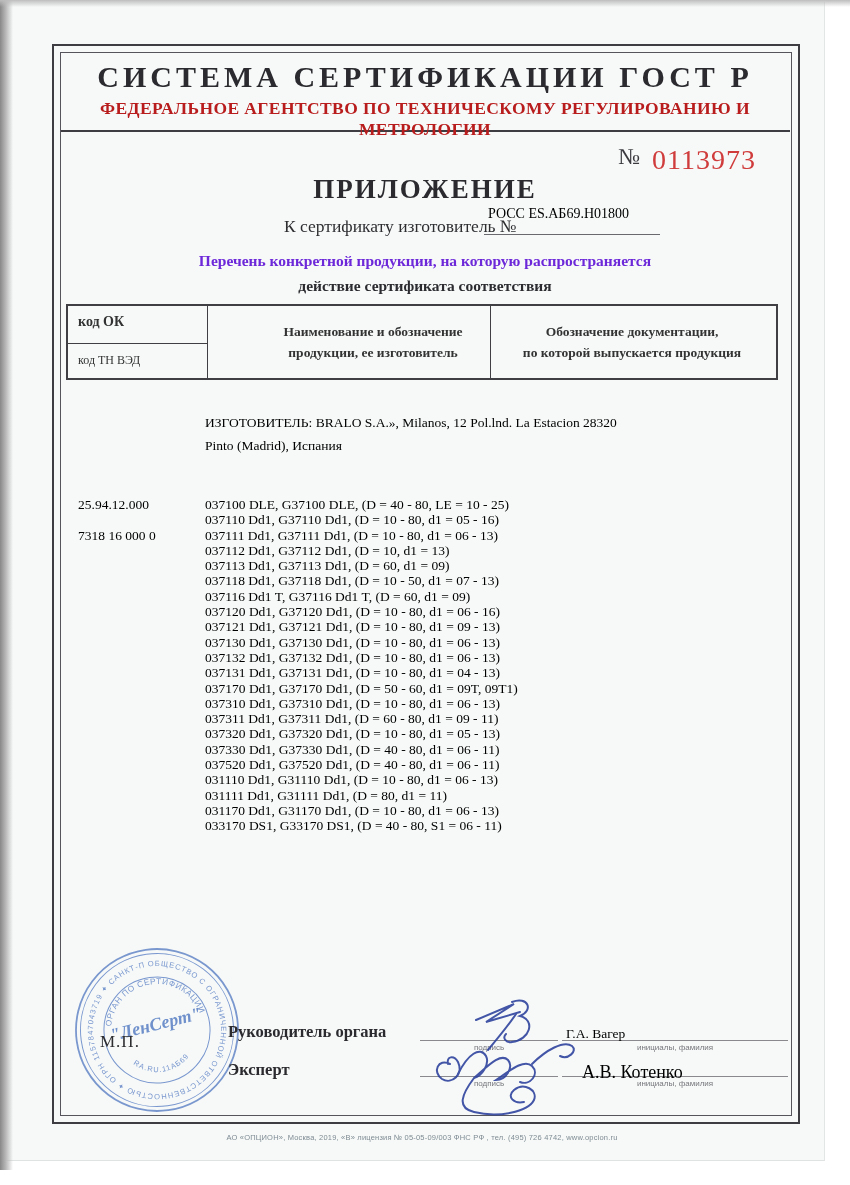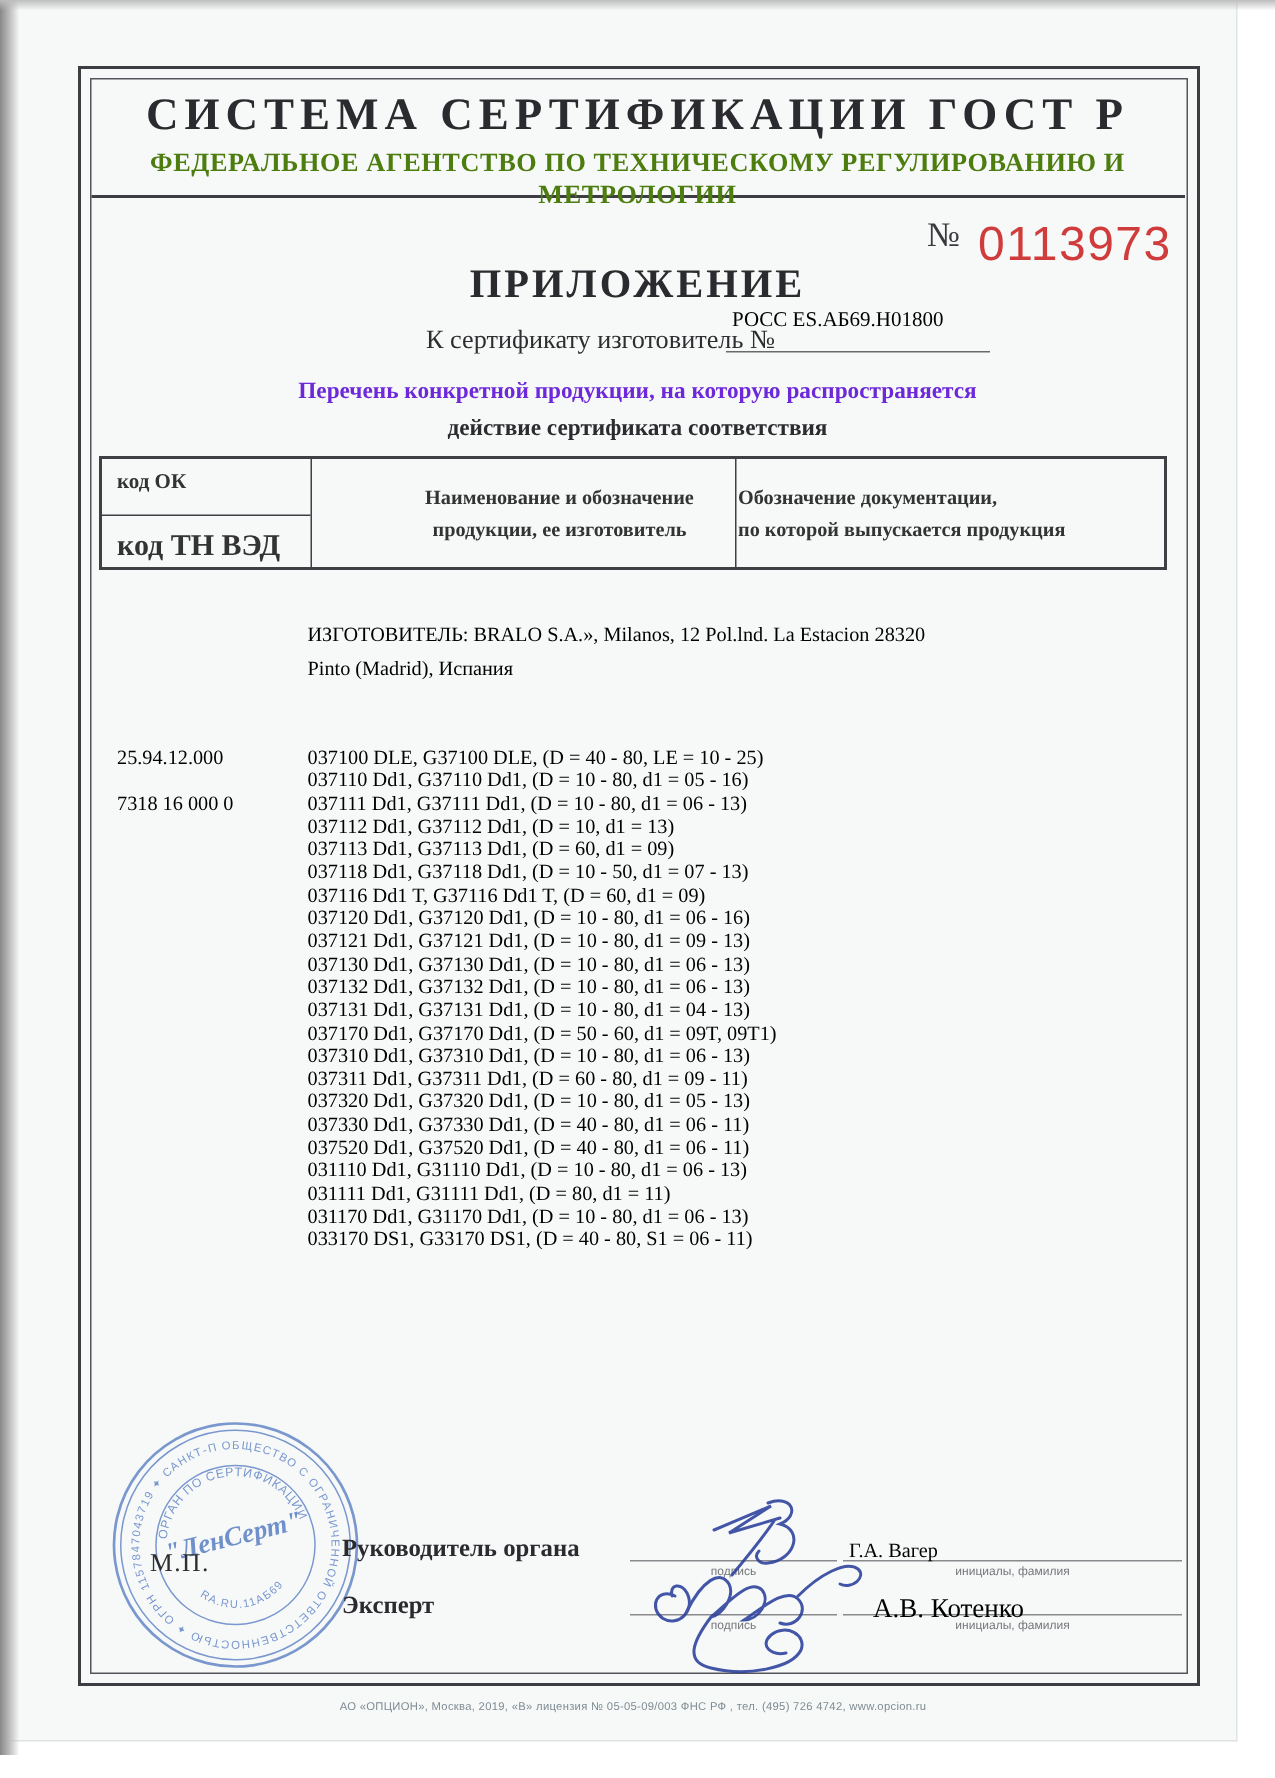--- a/index.html
+++ b/index.html
@@ -14,49 +14,49 @@
             background:linear-gradient(180deg,#bdbdbd 0%,rgba(246,249,248,0) 100%);}
   
   .frame-outer{position:absolute;left:52px;top:44px;width:744px;height:1076px;border:2px solid #3d3d42;}
   .frame-inner{position:absolute;left:60px;top:52px;width:730px;height:1062px;border:1px solid #55555b;}
   .header-rule{position:absolute;left:61px;top:130px;width:729px;height:0;border-top:2px solid #3d3d42;}
 
   .t-center{text-align:center;}
   .sys-title{position:absolute;left:62px;top:60px;width:726px;font-weight:bold;font-size:30px;
              letter-spacing:4px;color:#2b2b2f;}
   .agency{position:absolute;left:62px;top:98px;width:726px;font-weight:bold;font-size:17.5px;
-          letter-spacing:.4px;color:#4d7c0f;}
+          letter-spacing:.4px;color:#b91c1c;}
 
   .num-row{position:absolute;left:618px;top:144px;white-space:nowrap;}
   .num-sign{font-size:23px;color:#3a3a3e;vertical-align:top;}
-  .num-digits{font-family:Liberation Sans, sans-serif;font-size:32px;letter-spacing:1px;
+  .num-digits{font-family:Liberation Serif, serif;font-size:28px;letter-spacing:1px;
               color:#d03c3c;vertical-align:top;margin-left:8px;}
 
   .appendix{position:absolute;left:62px;top:174px;width:726px;font-weight:bold;font-size:27px;
             letter-spacing:2px;color:#2b2b2f;}
 
   .cert-label{position:absolute;left:284px;top:216px;font-size:17.5px;color:#2e2e31;}
   .cert-underline{position:absolute;left:484px;top:212px;width:176px;height:22px;
                   border-bottom:1px solid #6a6a6e;}
   .cert-value{position:absolute;left:488px;top:206px;font-family:"DejaVu Sans Mono", monospace;
               font-size:14px;color:#3c3c40;}
 
   .subtitle1{position:absolute;left:62px;top:252px;width:726px;font-weight:bold;font-size:15.5px;color:#6d28d9;}
   .subtitle2{position:absolute;left:62px;top:277px;width:726px;font-weight:bold;font-size:15.5px;color:#2c2c30;}
 
   
   .htable{position:absolute;left:66px;top:304px;width:712px;height:76px;border:2px solid #3f3f44;box-sizing:border-box;}
   .htable .v1{position:absolute;left:139px;top:0;height:72px;width:0;border-left:1.5px solid #3f3f44;}
   .htable .v2{position:absolute;left:422px;top:0;height:72px;width:0;border-left:1.5px solid #3f3f44;}
   .htable .h1{position:absolute;left:0;top:37px;width:139px;height:0;border-top:1.5px solid #3f3f44;}
   .cell-codeok{position:absolute;left:10px;top:8px;font-weight:bold;font-size:14px;color:#333;}
-  .cell-tnved{position:absolute;left:10px;top:47px;font-weight:bold;font-size:20px;color:#333;}
+  .cell-tnved{position:absolute;left:10px;top:47px;font-weight:normal;font-size:12px;color:#333;}
   .cell-mid{position:absolute;left:141px;top:15px;width:280px;text-align:center;font-weight:bold;
             font-size:13.5px;line-height:21px;color:#333;margin-left:24px;}
-  .cell-right{position:absolute;left:424px;top:15px;width:280px;font-weight:bold;
+  .cell-right{position:absolute;left:424px;top:15px;width:280px;text-align:center;font-weight:bold;
               font-size:13.5px;line-height:21px;color:#333;}
 
   .mono{font-family:Liberation Serif, serif;color:#000000;}
   .manufacturer{position:absolute;left:205px;top:411px;font-size:13.5px;line-height:23px;white-space:pre-line;}
   .code-ok-val{position:absolute;left:78px;top:497px;font-size:13.5px;}
   .code-tnved-val{position:absolute;left:78px;top:528px;font-size:13.5px;}
   .products{position:absolute;left:205px;top:497px;font-size:13.5px;line-height:15.3px;white-space:pre;}
 
   
   .stamp{position:absolute;left:73px;top:946px;width:168px;height:168px;opacity:.82;

